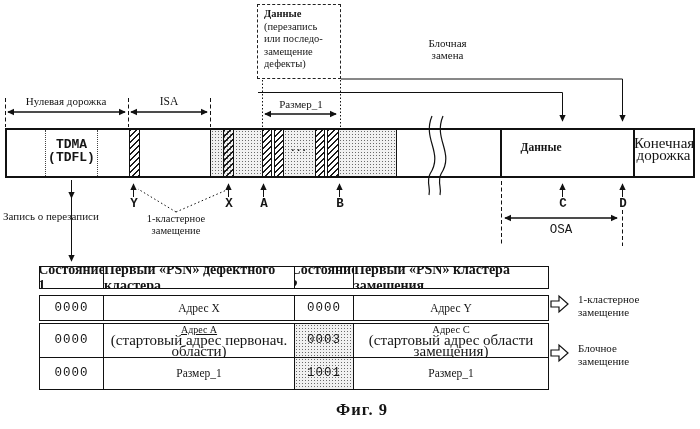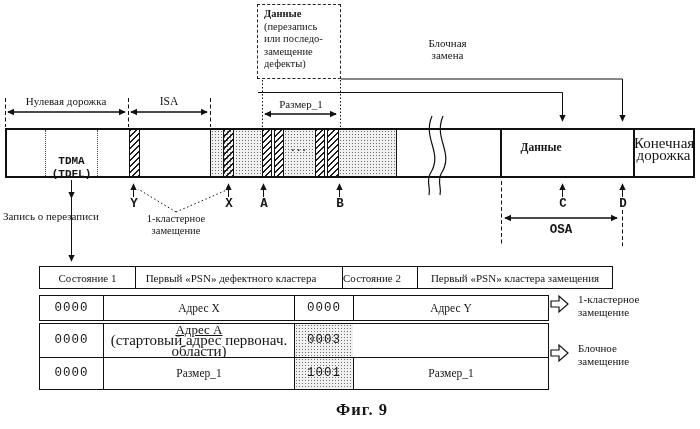--- a/index.html
+++ b/index.html
@@ -22,21 +22,21 @@
   #dashed-box{left:257px;top:4px;width:84px;height:75px;border:1.2px dashed #222;
               padding:3px 0 0 6px;font-size:10.5px;line-height:12.5px;z-index:2;}
   
   #track{left:5px;top:128px;width:690px;height:50px;border:2px solid #111;background:#fff;z-index:1;}
   .tseg{position:absolute;top:0;height:46px;box-sizing:border-box;}
   .tline{position:absolute;top:0;height:46px;width:2px;background:#111;}
   
   .trow{position:absolute;left:39px;display:flex;border:1.5px solid #111;background:#fff;box-sizing:border-box;}
   .tc{box-sizing:border-box;display:flex;flex-direction:column;align-items:center;justify-content:center;overflow:hidden;}
   .w1{width:63px;} .w2{width:191px;} .w3{width:59px;} .w4{width:195px;}
-  .hdr{font-size:11px;font-weight:normal;margin-left:16px;}
+  .hdr{font-size:14px;font-weight:bold;}
   .state{font-family:"Liberation Mono","DejaVu Sans Mono",monospace;font-size:12.5px;letter-spacing:1px;}
   .addr{font-size:11.5px;}
   .sub{font-size:15px;line-height:10.5px;text-align:center;}
   .annot{font-size:11px;line-height:12.5px;}
 </style>
 </head>
 <body>
 
 <div id="stage">
 
@@ -51,21 +51,21 @@
   <div class="abs serif ctr" style="left:5px;top:95px;width:122px;font-size:11px;">Нулевая дорожка</div>
 
   <div class="abs serif ctr lbl" style="left:400px;top:37px;width:95px;font-size:11px;">
     <div>Блочная</div>
     <div>замена</div>
   </div>
   <div class="abs serif ctr" style="left:130px;top:95px;width:78px;font-size:11.5px;">ISA</div>
   <div class="abs serif ctr" style="left:262px;top:98px;width:78px;font-size:11px;">Размер_1</div>
 
   <div class="abs" id="track">
-    <div class="tseg ctr mono" style="left:38px;width:53px;border-left:1px dotted #444;border-right:1px dotted #444;padding-top:25px;font-weight:bold;font-size:11px;line-height:13px;">
+    <div class="tseg ctr mono" style="left:38px;width:53px;border-left:1px dotted #444;border-right:1px dotted #444;padding-top:8px;font-weight:bold;font-size:13px;line-height:13px;">
       <div>TDMA</div>
       <div>(TDFL)</div>
     </div>
     <div class="tseg hatch" style="left:122px;width:11px;"></div>
     <div class="tseg stipple" style="left:203px;width:52px;border-left:1px solid #111;"></div>
     <div class="tseg hatch" style="left:216px;width:11px;"></div>
     <div class="tseg hatch" style="left:255px;width:10px;"></div>
     <div class="tseg hatch" style="left:267px;width:10px;"></div>
     <div class="tseg stipple ctr" style="left:277px;width:31px;">
       <div style="margin-top:14px;font-weight:bold;font-size:11px;letter-spacing:2px;">···</div>
@@ -87,44 +87,48 @@
   <div class="abs mono ctr" style="left:256px;top:197px;width:16px;font-weight:bold;font-size:12.5px;">A</div>
   <div class="abs mono ctr" style="left:332px;top:197px;width:16px;font-weight:bold;font-size:12.5px;">B</div>
   <div class="abs mono ctr" style="left:555px;top:197px;width:16px;font-weight:bold;font-size:12.5px;">C</div>
   <div class="abs mono ctr" style="left:615px;top:197px;width:16px;font-weight:bold;font-size:12.5px;">D</div>
 
   <div class="abs serif" style="left:3px;top:210px;width:125px;font-size:11px;">Запись о перезаписи</div>
   <div class="abs serif ctr lbl" style="left:130px;top:213px;width:92px;font-size:10.5px;">
     <div>1-кластерное</div>
     <div>замещение</div>
   </div>
-  <div class="abs mono ctr" style="left:539px;top:223px;width:44px;font-weight:bold;font-size:12.5px;">OSA</div>
+  <div class="abs mono ctr" style="left:539px;top:223px;width:44px;font-weight:normal;font-size:12.5px;">OSA</div>
 
   <div class="trow" style="top:266px;height:23px;">
     <div class="tc w1 hdr">Состояние 1</div>
     <div class="tc w2 hdr cellb">Первый «PSN» дефектного кластера</div>
     <div class="tc w3 hdr cellb">Состояние 2</div>
     <div class="tc w4 hdr cellb">Первый «PSN» кластера замещения</div>
   </div>
 
   <div class="trow" style="top:295px;height:26px;">
     <div class="tc w1 state">0000</div>
     <div class="tc w2 addr cellb">Адрес X</div>
     <div class="tc w3 state cellb">0000</div>
     <div class="tc w4 addr cellb">Адрес Y</div>
   </div>
 
   <div class="trow" style="top:323px;height:67px;flex-direction:column;">
     <div style="display:flex;height:33px;border-bottom:1.5px solid #111;">
       <div class="tc w1 state">0000</div>
       <div class="tc w2 cellb">
-        <div class="sub" style="font-size:13px;text-decoration:underline;">Адрес A</div>
+        <div class="sub" style="font-size:10px;text-decoration:underline;">Адрес A</div>
         <div class="sub">(стартовый адрес первонач. области)</div>
       </div>
       <div class="tc w3 state cellb stipple">0003</div>
+      <div class="tc w4 cellb">
+        <div class="sub" style="font-size:10.5px;">Адрес C</div>
+        <div class="sub">(стартовый адрес области замещения)</div>
+      </div>
     </div>
     <div style="display:flex;height:32px;">
       <div class="tc w1 state">0000</div>
       <div class="tc w2 addr cellb">Размер_1</div>
       <div class="tc w3 state cellb stipple">1001</div>
       <div class="tc w4 addr cellb">Размер_1</div>
     </div>
   </div>
 
   <div class="abs serif annot" style="left:578px;top:293px;">

